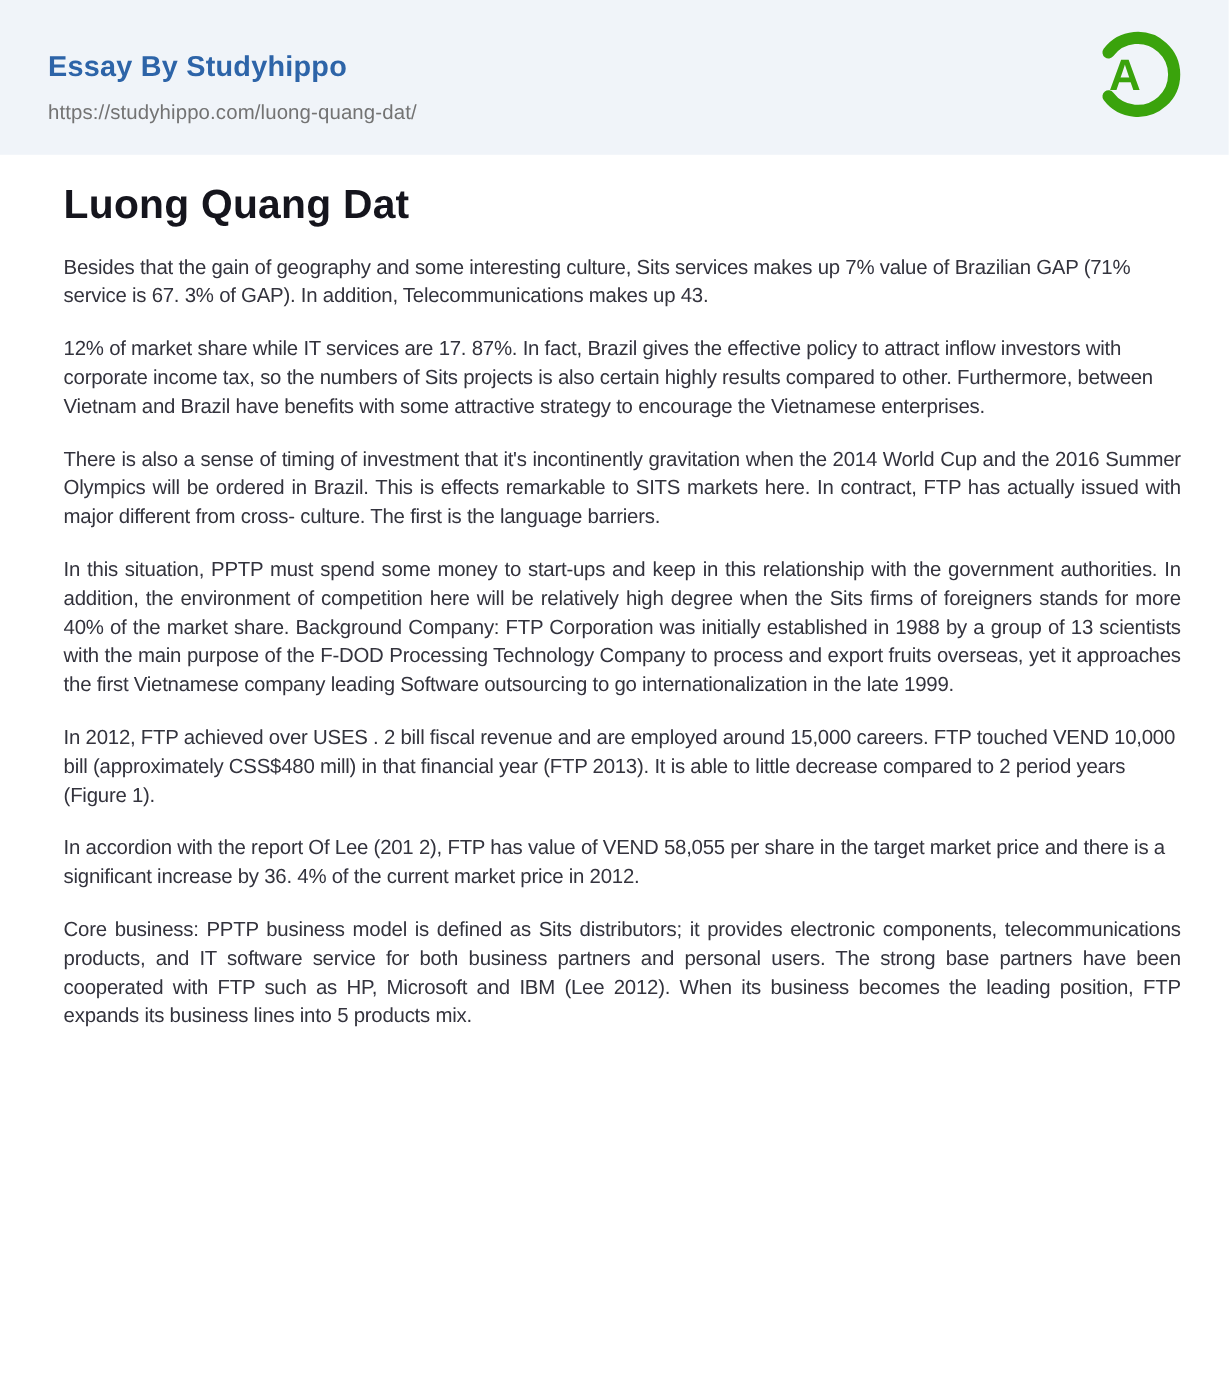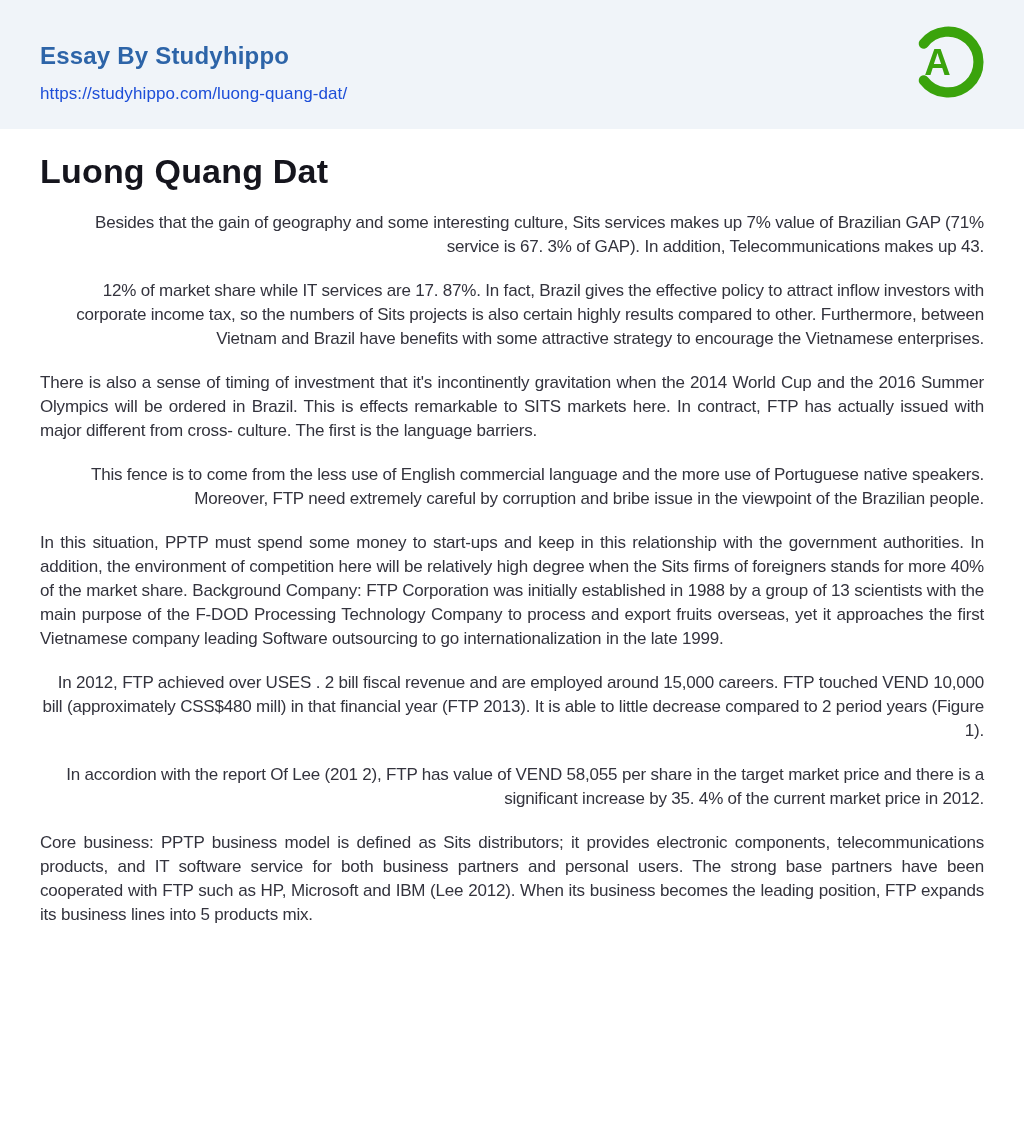--- a/index.html
+++ b/index.html
@@ -26,50 +26,50 @@
     font-weight: 700;
     color: #2d64a8;
     letter-spacing: 0.2px;
   }
   .site-url {
     position: absolute;
     left: 40px;
     top: 84px;
     font-size: 17px;
     font-weight: 400;
-    color: #1d4ed8;
+    color: #737373;
     text-decoration: none;
     letter-spacing: 0.1px;
   }
   .logo {
     position: absolute;
     right: 39px;
     top: 22px;
     width: 78px;
     height: 80px;
   }
 
   
   .article {
-    padding: 23px 40px 0 40px;
+    padding: 23px 40px 0 53px;
   }
   .article-title {
     font-size: 34px;
     font-weight: 800;
     color: #15151d;
     letter-spacing: 0.2px;
     margin-bottom: 16px;
   }
   .para {
     font-size: 17px;
     line-height: 24px;
     color: #33333d;
     letter-spacing: -0.2px;
     margin-top: 20px;
-    text-align: right;
+    text-align: left;
     max-width: 944px;
   }
   .para.justify { text-align: justify; }
 </style>
 </head>
 <body>
 
 <header class="header">
   <div class="site-title">Essay By Studyhippo</div>
   <a class="site-url" href="#">https://studyhippo.com/luong-quang-dat/</a>
@@ -80,18 +80,17 @@
     </svg>
   </div>
 </header>
 
 <main class="article">
   <h1 class="article-title">Luong Quang Dat</h1>
 
   <p class="para">Besides that the gain of geography and some interesting culture, Sits services makes up 7% value of Brazilian GAP (71% service is 67. 3% of GAP). In addition, Telecommunications makes up 43.</p>
   <p class="para">12% of market share while IT services are 17. 87%. In fact, Brazil gives the effective policy to attract inflow investors with corporate income tax, so the numbers of Sits projects is also certain highly results compared to other. Furthermore, between Vietnam and Brazil have benefits with some attractive strategy to encourage the Vietnamese enterprises.</p>
   <p class="para justify">There is also a sense of timing of investment that it's incontinently gravitation when the 2014 World Cup and the 2016 Summer Olympics will be ordered in Brazil. This is effects remarkable to SITS markets here. In contract, FTP has actually issued with major different from cross- culture. The first is the language barriers.</p>
-  <p class="para">This fence is to come from the less use of English commercial language and the more use of Portuguese native speakers. Moreover, FTP need extremely careful by corruption and bribe issue in the viewpoint of the Brazilian people.</p>
   <p class="para justify">In this situation, PPTP must spend some money to start-ups and keep in this relationship with the government authorities. In addition, the environment of competition here will be relatively high degree when the Sits firms of foreigners stands for more 40% of the market share. Background Company: FTP Corporation was initially established in 1988 by a group of 13 scientists with the main purpose of the F-DOD Processing Technology Company to process and export fruits overseas, yet it approaches the first Vietnamese company leading Software outsourcing to go internationalization in the late 1999.</p>
   <p class="para">In 2012, FTP achieved over USES . 2 bill fiscal revenue and are employed around 15,000 careers. FTP touched VEND 10,000 bill (approximately CSS$480 mill) in that financial year (FTP 2013). It is able to little decrease compared to 2 period years (Figure 1).</p>
-  <p class="para">In accordion with the report Of Lee (201 2), FTP has value of VEND 58,055 per share in the target market price and there is a significant increase by 35. 4% of the current market price in 2012.</p>
+  <p class="para">In accordion with the report Of Lee (201 2), FTP has value of VEND 58,055 per share in the target market price and there is a significant increase by 36. 4% of the current market price in 2012.</p>
   <p class="para justify">Core business: PPTP business model is defined as Sits distributors; it provides electronic components, telecommunications products, and IT software service for both business partners and personal users. The strong base partners have been cooperated with FTP such as HP, Microsoft and IBM (Lee 2012). When its business becomes the leading position, FTP expands its business lines into 5 products mix.</p>
 </main>
 
 </body></html>

